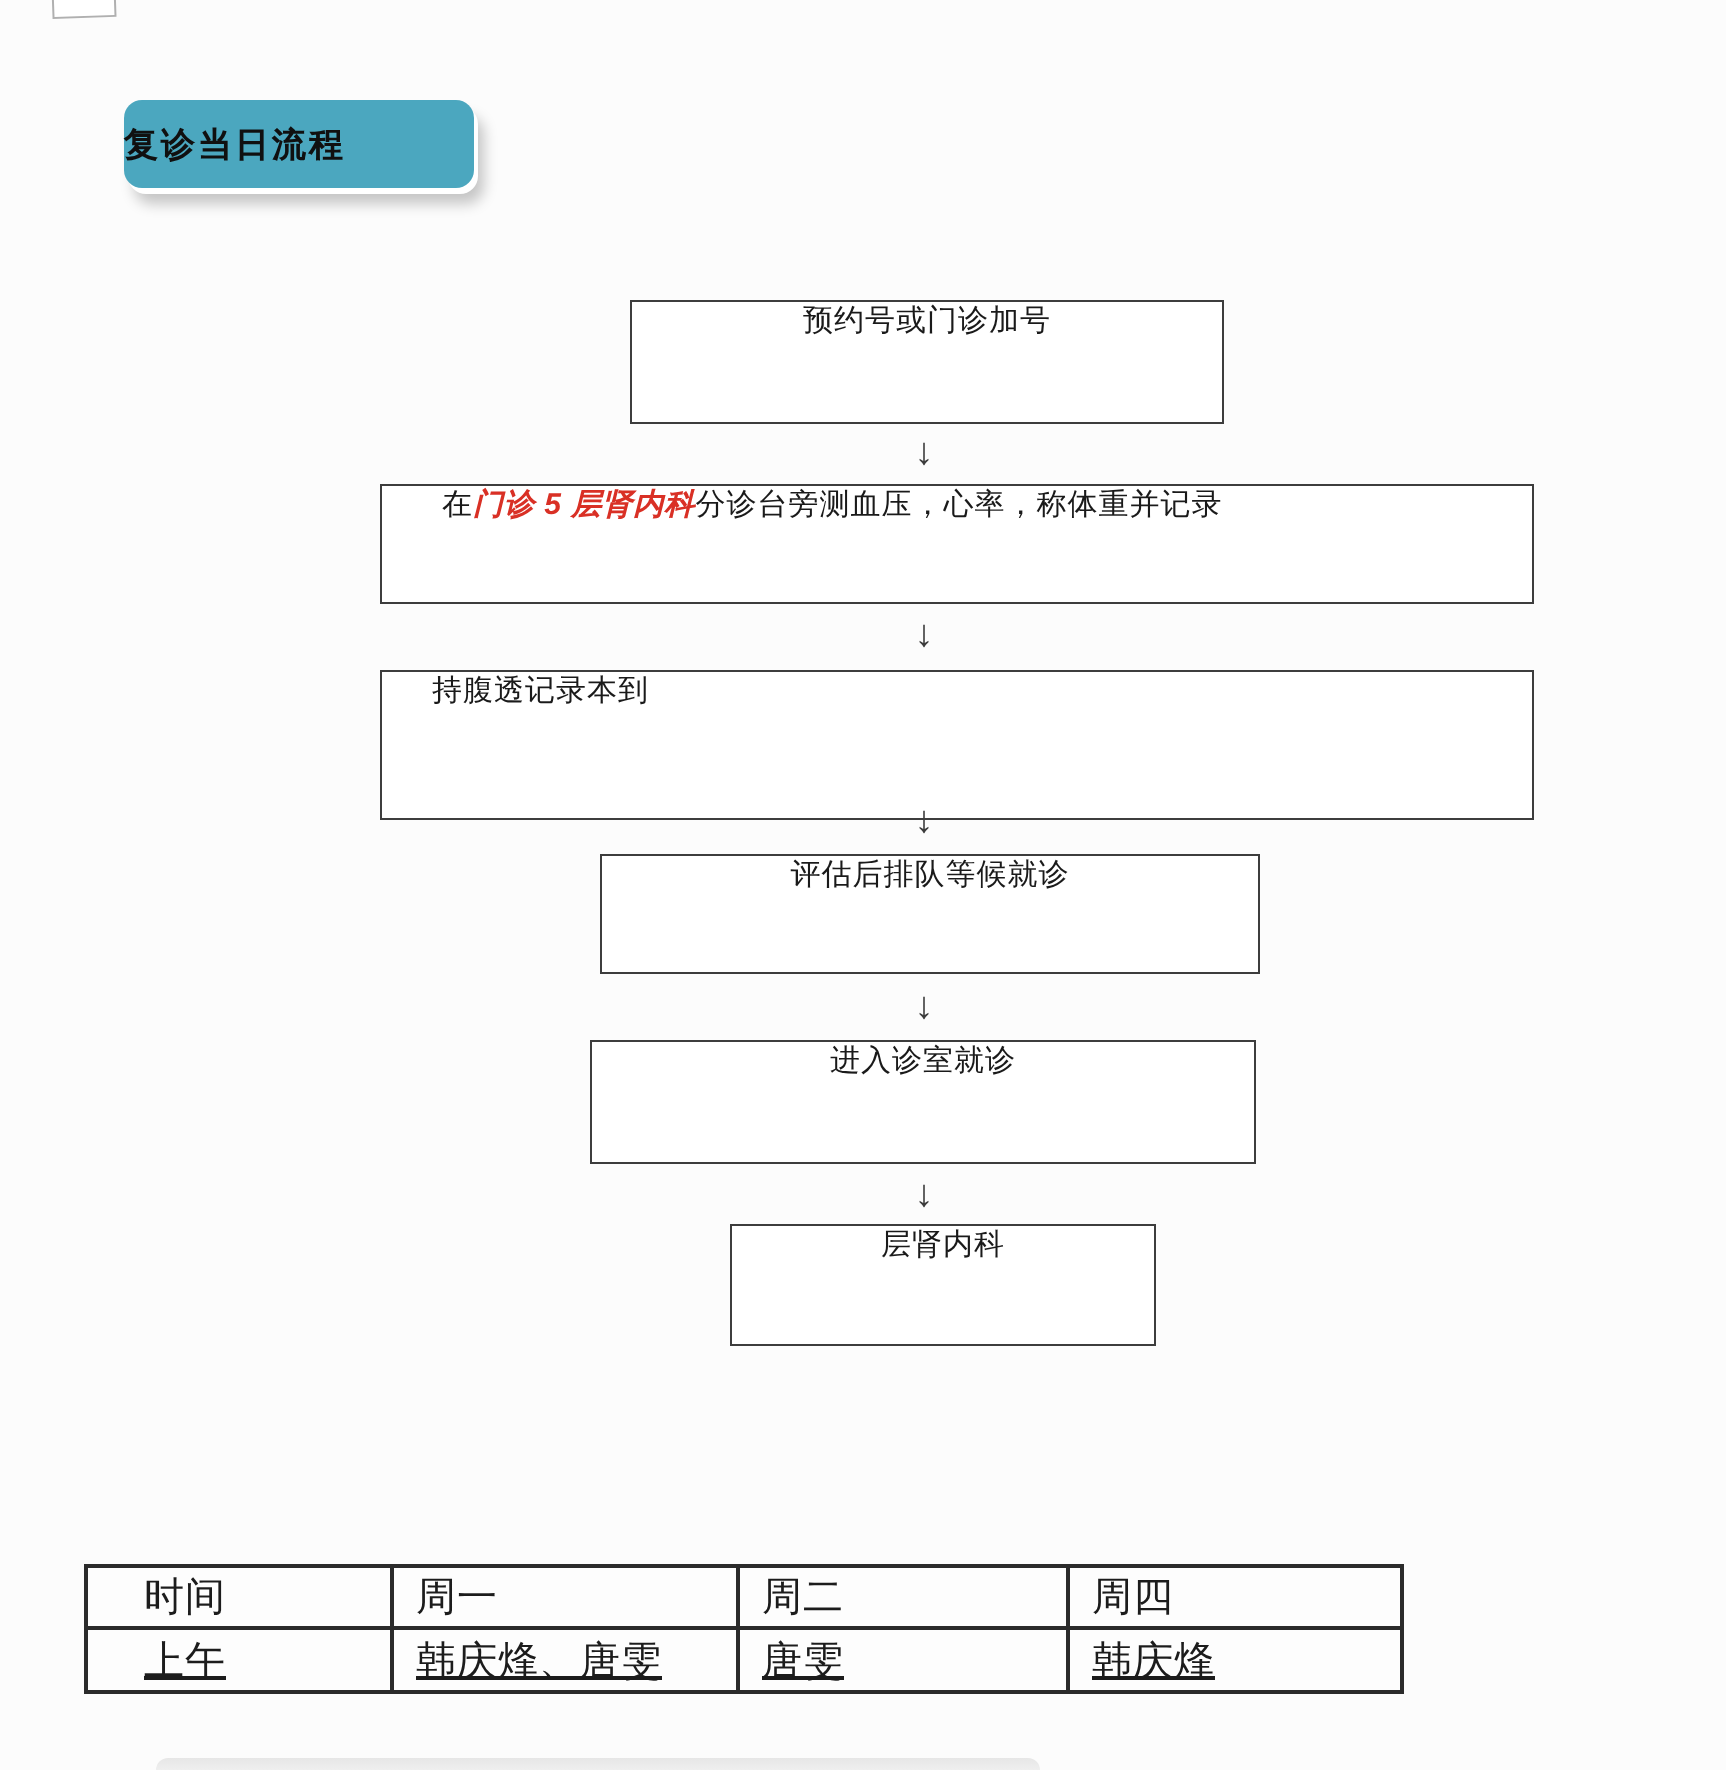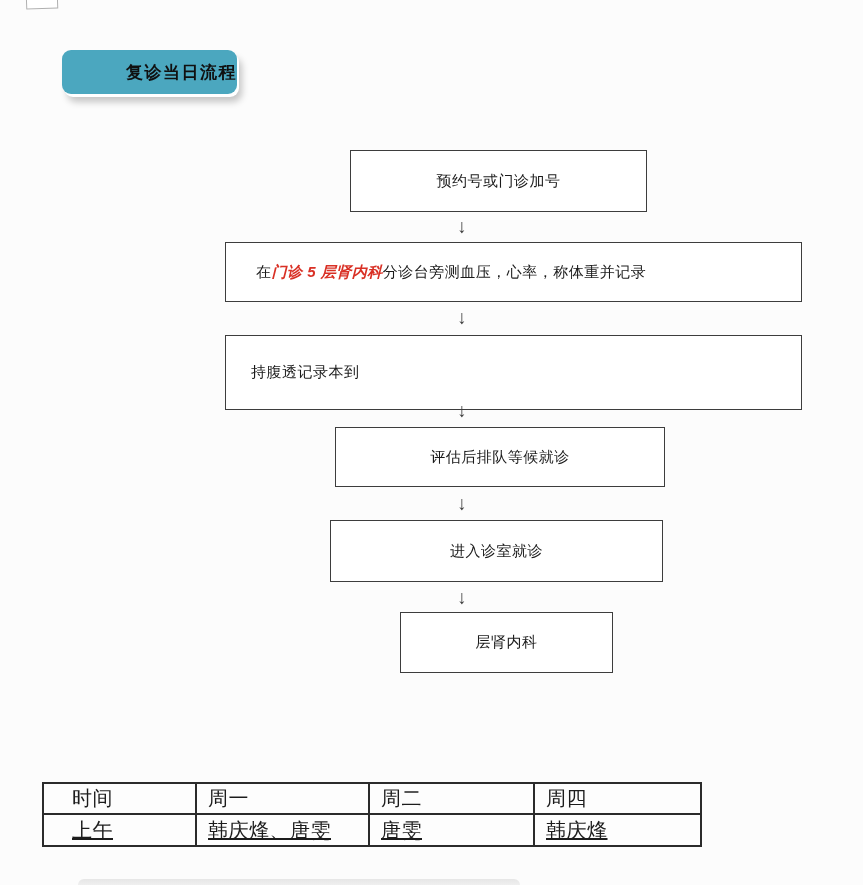--- a/index.html
+++ b/index.html
@@ -7,32 +7,32 @@
   .page {
     position:relative; width:863px; height:885px;
     background:#fcfcfc; overflow:hidden;
     font-family:"Liberation Sans", sans-serif; color:#1c1c1c;
   }
   .mini-rect {
     position:absolute; left:26px; top:-7px; width:32px; height:16px;
     background:#ffffff; border:1px solid #b0b0b0; transform:rotate(-2deg);
   }
   .badge {
-    position:absolute; display:flex; align-items:center; justify-content:flex-end;
+    position:absolute; display:flex; align-items:center; justify-content:flex-start;
     font-weight:bold; font-size:17px; color:#101010; letter-spacing:1.5px;
     border-radius:9px;
     box-shadow: 2px 3px 0 #ffffff, 5px 8px 7px rgba(0,0,0,0.22);
   }
   .badge.teal   { left:62px; top:50px;  width:175px; height:44px; background:var(--teal-badge,#4BA7BF); }
   .badge.purple { left:58px; top:722px; width:317px; height:43px; background:var(--purple-badge,#7B60A0); }
 
   .fbox {
     position:absolute; background:#ffffff; border:1.5px solid #3d3d3d;
-    display:flex; align-items:center; justify-content:center;
-    font-size:15px; letter-spacing:0.5px; color:#1a1a1a;margin-left:35px;
+    display:flex; align-items:flex-start; justify-content:center;
+    font-size:15px; letter-spacing:0.5px; color:#1a1a1a;
   }
   .fbox.left-align { justify-content:flex-start; }
   .box1 { left:315px; top:150px; width:297px; height:62px; }
   .box2 { left:190px; top:242px; width:577px; height:60px; padding-left:30px; }
   .box3 { left:190px; top:335px; width:577px; height:75px; padding-left:25px; }
   .box4 { left:300px; top:427px; width:330px; height:60px; }
   .box5 { left:295px; top:520px; width:333px; height:62px; }
   .box6 { left:365px; top:612px; width:213px; height:61px; }
   .red-seg { color:var(--red-text,#D93025); font-weight:bold; font-style:italic; }
 

